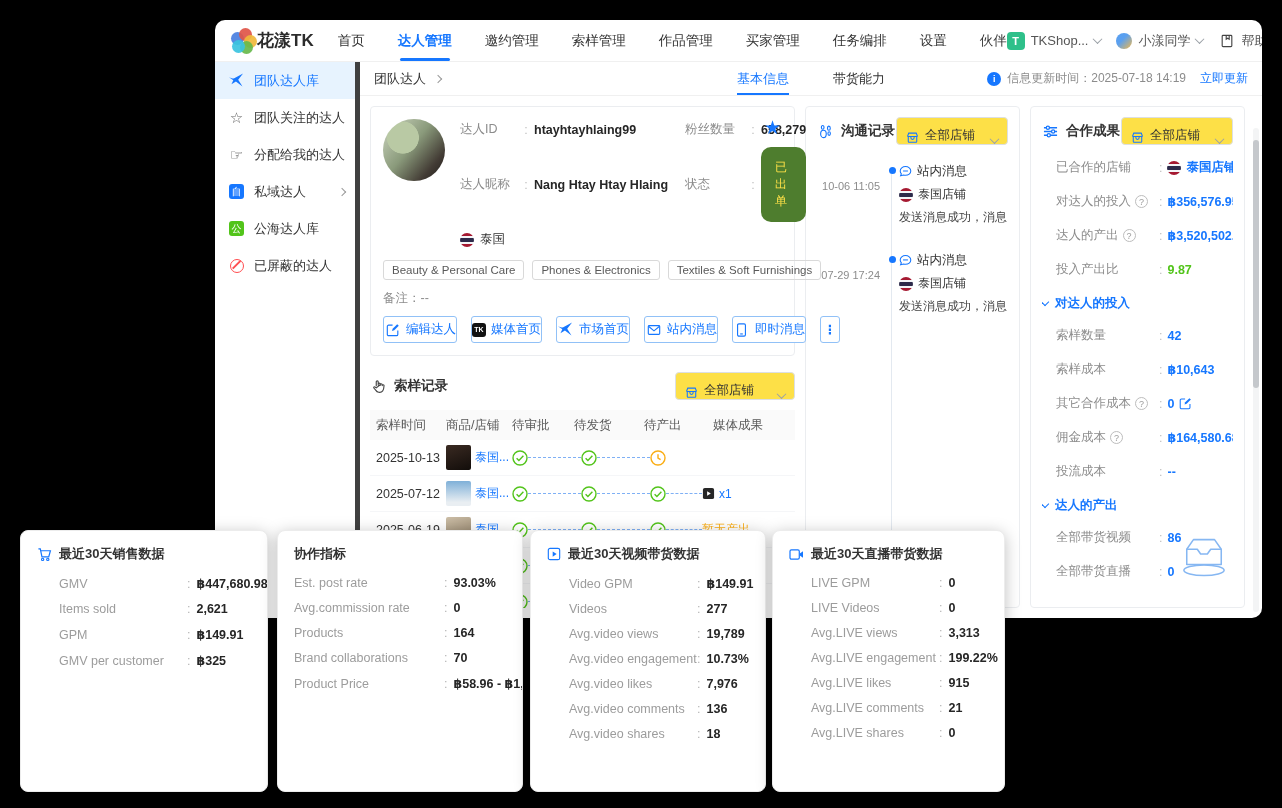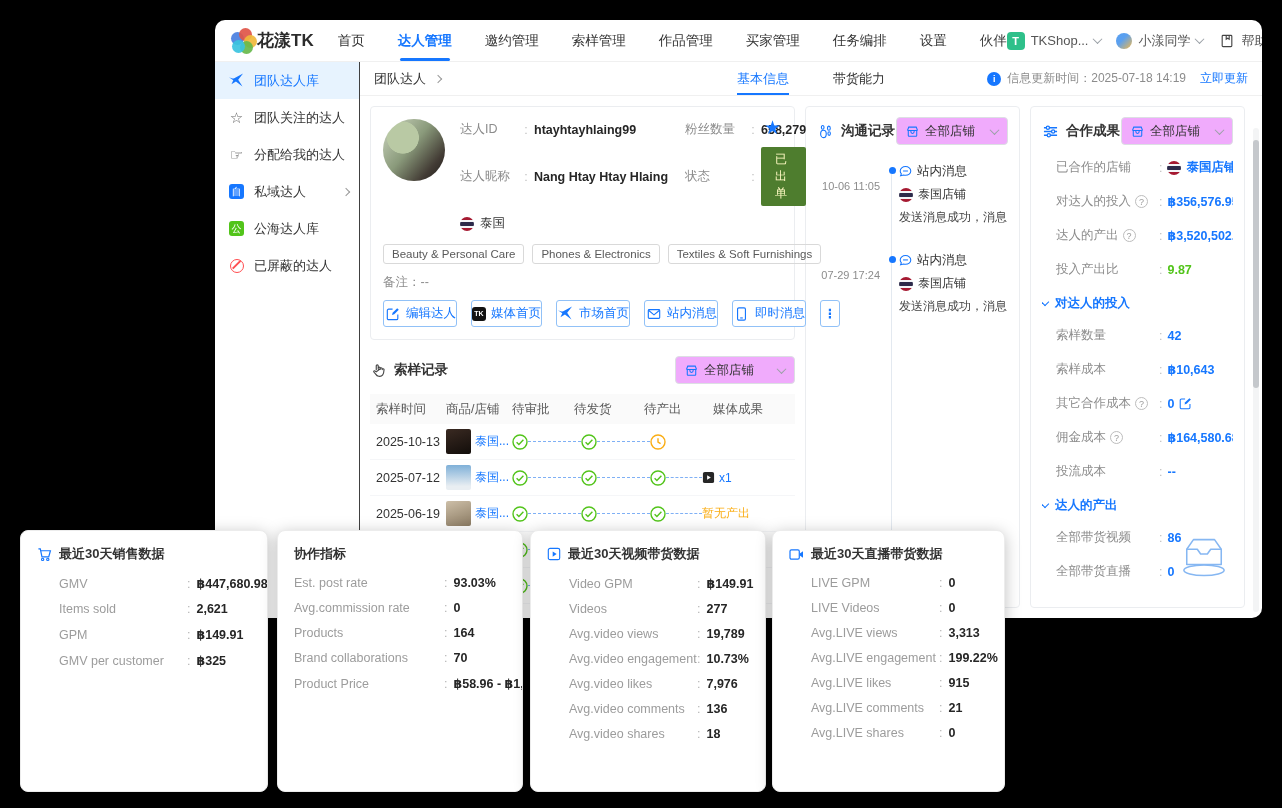--- a/index.html
+++ b/index.html
@@ -21,21 +21,21 @@
   .nav-item{font-size:13.5px;color:#333;position:relative;height:100%;display:flex;align-items:center;cursor:pointer;white-space:nowrap}
   .nav-item.active{color:#1677ff;font-weight:bold}
   .nav-item.active::after{content:'';position:absolute;bottom:0;left:50%;transform:translateX(-50%);width:50px;height:3px;border-radius:2px;background:#1677ff}
   .topnav-right{margin-left:auto;display:flex;align-items:center;gap:15px}
   .ws,.usr,.help{display:flex;align-items:center;gap:6px;font-size:13px;color:#555;cursor:pointer;white-space:nowrap}
   .ws-badge{width:18px;height:18px;border-radius:4px;background:#2ec08a;color:#fff;font-size:11px;font-weight:bold;display:flex;align-items:center;justify-content:center}
   .chev{width:7px;height:7px;border-right:1.4px solid #9aa0a6;border-bottom:1.4px solid #9aa0a6;transform:rotate(45deg) translate(-1px,-1px);flex:none}
   .user-avatar{width:16px;height:16px;border-radius:50%;background:linear-gradient(135deg,#5aa0f0 40%,#f2b84a);flex:none}
   
   .appbody{display:flex;height:556px}
-  .sidebar{width:145px;border-right:1px solid #404040;flex:none;padding-top:0}
+  .sidebar{width:145px;border-right:5px solid #404040;flex:none;padding-top:0}
   .side-item{height:37px;display:flex;align-items:center;gap:9px;padding-left:13px;font-size:13px;color:#333;cursor:pointer;position:relative}
   .side-item.active{background:#e7f3fe;color:#1677ff}
   .sicon{width:17px;display:flex;justify-content:center;align-items:center;color:#555;flex:none}
   .side-item.active .sicon{color:#1677ff}
   .side-arrow{position:absolute;right:10px;width:6px;height:6px;border-right:1.3px solid #999;border-bottom:1.3px solid #999;transform:rotate(-45deg)}
   .sq{width:15px;height:15px;border-radius:3px;color:#fff;font-size:10px;display:flex;align-items:center;justify-content:center}
   .blk{width:14px;height:14px;border:1.6px solid #ff4d4f;border-radius:50%;position:relative}
   .blk::after{content:'';position:absolute;left:0;top:4.7px;width:10.5px;height:1.6px;background:#ff4d4f;transform:rotate(-45deg)}
   .star-glyph{font-size:15px;color:#666;line-height:1}
   .hand-glyph{font-size:15px;color:#444;line-height:1}
@@ -62,36 +62,36 @@
   .pgrid{display:flex;gap:15px}
   .avatar{width:62px;height:62px;border-radius:50%;flex:none;background:radial-gradient(circle at 32% 30%,#b9c9a4 0 26%,rgba(0,0,0,0) 27%),linear-gradient(130deg,#cfd8c2 0%,#8a9a7b 45%,#433c35 78%,#1d1a17)}
   .pinfo{flex:1;font-size:12.5px;padding-top:2px}
   .prow{display:flex;margin-bottom:9px;align-items:center}
   .pgroup{display:flex;align-items:center}
   .pgroup.g1{width:225px;flex:none}
   .plabel{color:#8c8c8c;width:58px;flex:none}
   .plabel.w2{width:60px}
   .pcolon{color:#c0c0c0;width:16px;text-align:center;flex:none}
   .pval{color:#262626;font-weight:bold;white-space:nowrap}
-  .badge-status{display:inline-block;background:#4e7d2e;color:#fef9c3;font-size:12px;padding:4px 14px;border-radius:2px;font-weight:normal}
+  .badge-status{display:inline-block;background:#4e7d2e;color:#fde047;font-size:12px;padding:12px 14px;border-radius:10px;font-weight:normal}
   .fav-star{position:absolute;right:13px;top:11px;color:#1677ff;font-size:19px;cursor:pointer;line-height:1}
   .flag{width:14px;height:14px;border-radius:50%;display:inline-block;flex:none;background:linear-gradient(180deg,#a51931 0 20%,#f4f5f8 20% 38%,#2d2a4a 38% 62%,#f4f5f8 62% 80%,#a51931 80% 100%)}
   .country{display:flex;align-items:center;gap:6px;font-size:12.5px;color:#333}
   .tags{display:flex;gap:8px;margin-top:12px}
   .tag{border:1px solid #d9d9d9;border-radius:3px;padding:3px 8px;font-size:11.5px;color:#595959;white-space:nowrap}
   .note{font-size:12.5px;color:#8c8c8c;margin:10px 0 9px}
   .actions{display:flex;gap:14px}
   .abtn{flex:1;height:27px;border:1px solid #91c1f7;border-radius:3px;color:#1677ff;font-size:12.5px;display:flex;align-items:center;justify-content:center;gap:5px;cursor:pointer;background:#fff;white-space:nowrap}
   .abtn-more{flex:none;width:20px;font-weight:bold}
   .tk-sq{width:14px;height:14px;border-radius:3px;background:#111;color:#fff;font-size:7px;font-weight:bold;display:flex;align-items:center;justify-content:center}
   
   .sample{margin-top:16px;flex:1;display:flex;flex-direction:column;min-height:0}
   .sec-head{display:flex;align-items:center;justify-content:space-between}
   .sec-title{display:flex;align-items:center;gap:7px;font-size:13.5px;font-weight:bold;color:#333}
-  .select{height:28px;border:1px solid #dcdfe3;border-radius:4px;display:flex;align-items:center;gap:6px;padding:0 9px;font-size:12.5px;color:#333;cursor:pointer;background:#f0abfc}
+  .select{height:28px;border:1px solid #dcdfe3;border-radius:4px;display:flex;align-items:flex-end;gap:6px;padding:0 9px;font-size:12.5px;color:#333;cursor:pointer;background:#fde047}
   .select .shopic{color:#1677ff;display:flex}
   .thead{display:flex;background:#fafafa;height:30px;align-items:center;font-size:12.5px;color:#595959;margin-top:10px;padding-left:6px;flex:none}
   .c0{width:70px;flex:none}.c1{width:66px;flex:none}.c2{width:62px;flex:none}.c3{width:70px;flex:none}.c4{width:69px;flex:none}.c5{flex:1}
   .trow{display:flex;align-items:center;height:36px;border-bottom:1px solid #f5f6f8;font-size:12.5px;color:#333;padding-left:6px;flex:none}
   .prod{display:flex;align-items:center;gap:4px;width:66px;flex:none}
   .thumb{width:25px;height:25px;border-radius:2px;flex:none}
   .plink{color:#1677ff;width:35px;overflow:hidden;white-space:nowrap;cursor:pointer;font-size:12px}
   .flow{flex:1;display:flex;align-items:center}
   .sic{flex:none;display:flex}
   .dash{border-top:1px dashed #7fb0f5;width:53px;flex:none}

